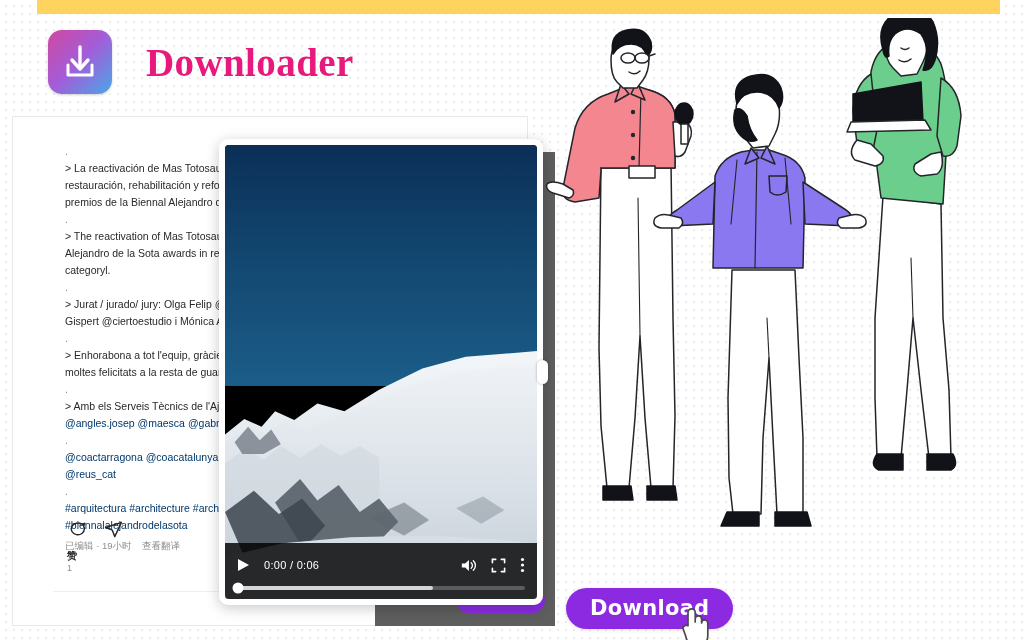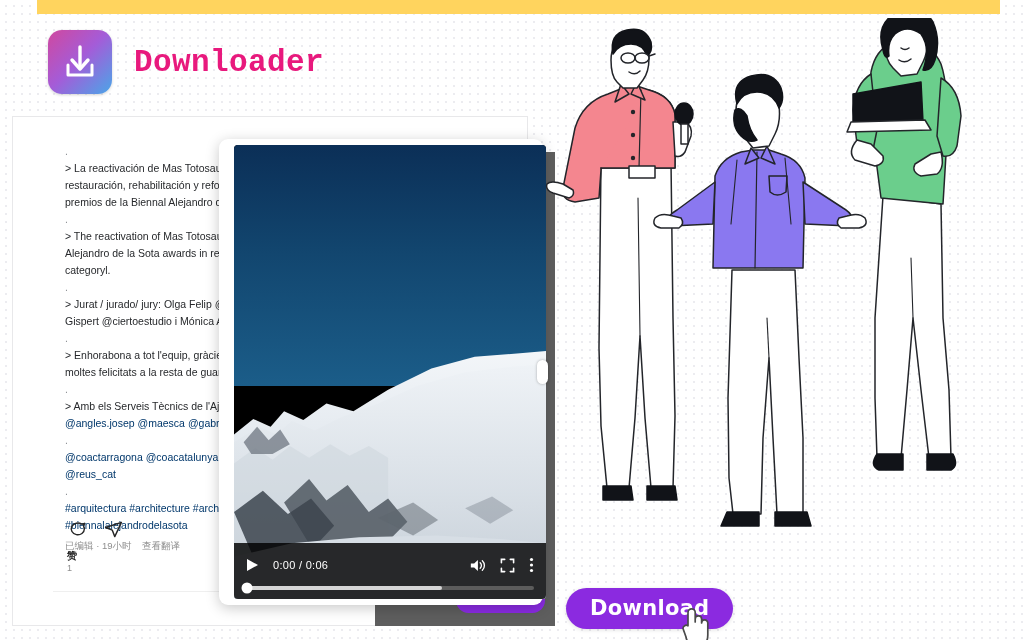--- a/index.html
+++ b/index.html
@@ -36,25 +36,26 @@
   }
   #brand-logo {
     width: 64px; height: 64px;
     border-radius: 14px;
     background: linear-gradient(135deg, #d0489f 0%, #a45cd8 48%, #4aa6e8 100%);
     display: flex; align-items: center; justify-content: center;
     box-shadow: 0 1px 3px rgba(0,0,0,.18);
   }
   #brand-logo svg { display: block; }
   #brand-title {
-    font-family: Liberation Mono, monospace;
-    font-size: 31px;
+    font-family: Liberation Serif, serif;
+    font-size: 39px;
     font-weight: 700;
     letter-spacing: .4px;
     color: #e8197d;
+    margin-left: 12px;
   }
 
   
   #ig-page {
     position: absolute;
     left: 12px; top: 116px;
     width: 516px; height: 510px;
     background: #ffffff;
     border: 1px solid #e8e8ea;
   }
@@ -118,21 +119,20 @@
     background: #ffffff;
     border-radius: 9px;
     box-shadow: 0 3px 14px rgba(0,0,0,.22);
     padding: 6px;
   }
   #video-inner {
     position: relative;
     width: 100%; height: 100%;
     border-radius: 4px; overflow: hidden;
     background: #000;
-    margin-left: 9px;
   }
   #video-scene { position: absolute; inset: 0; }
   #sky {
     position: absolute; left: 0; top: 0; width: 100%; height: 53%;
     background: linear-gradient(180deg, #0b2f57 0%, #12466f 45%, #1b5d89 100%);
   }
   #mountain-bg { position: absolute; left:0; top:38%; width: 100%; height: 62%; }
   #video-controls {
     position: absolute; left: 0; right: 0; bottom: 0;
     height: 56px;

